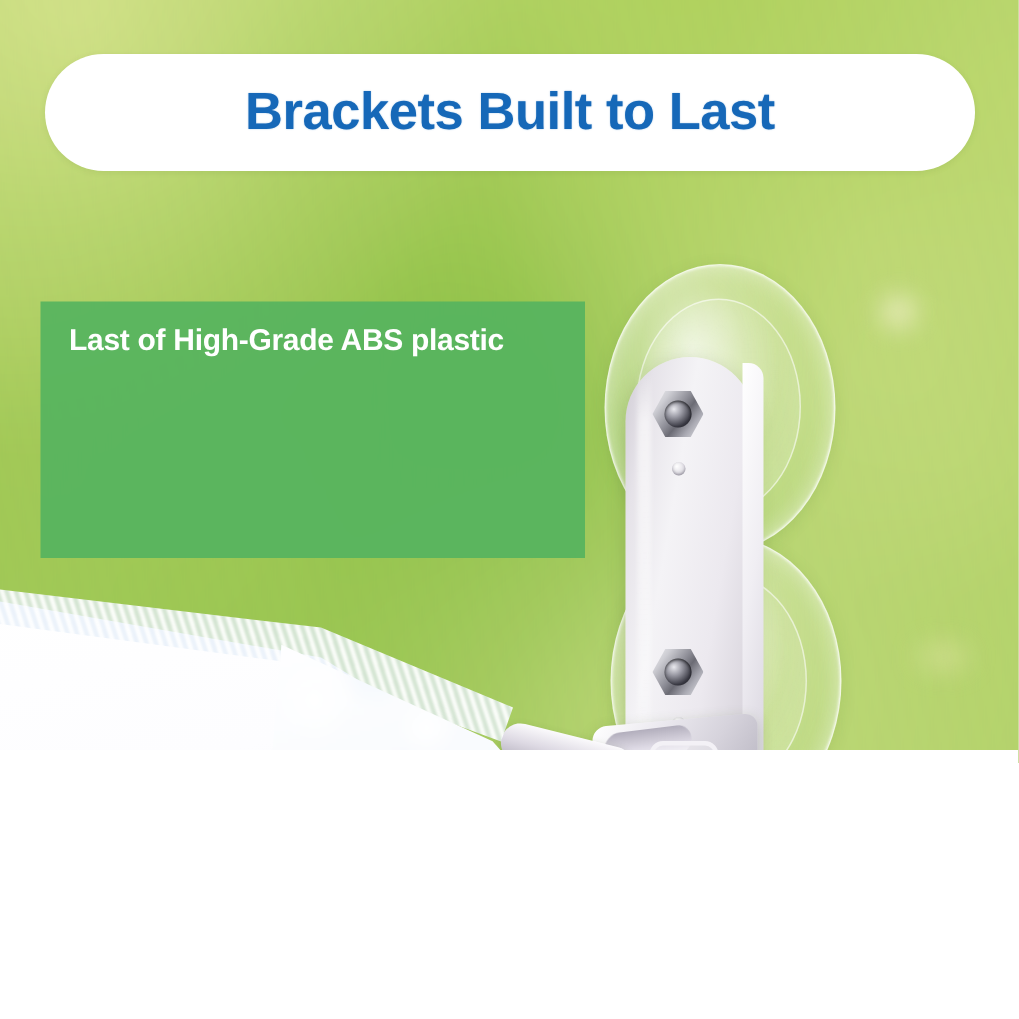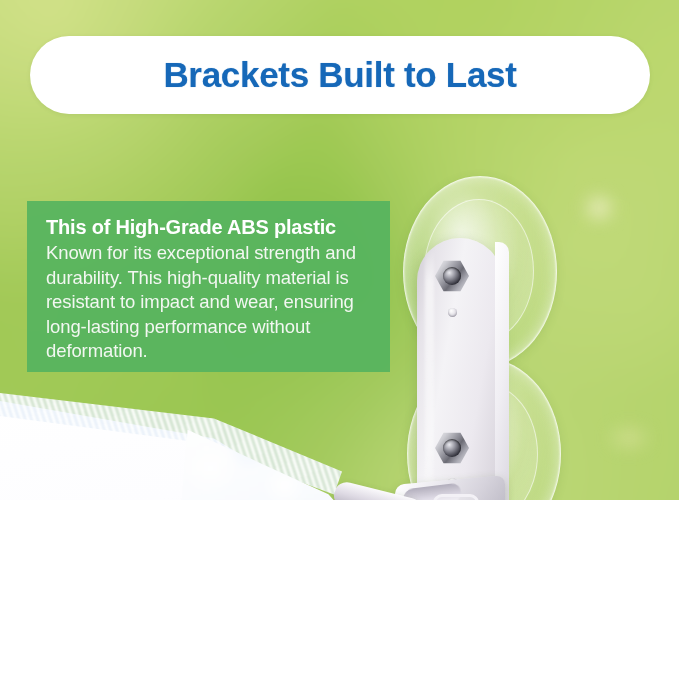--- a/index.html
+++ b/index.html
@@ -401,22 +401,21 @@
   <div class="bg"></div>
   <div class="bg-stripes"></div>
   <div class="bg-bokeh-a"></div>
   <div class="bg-bokeh-b"></div>
 
   <div class="title-banner">
     <span class="title-text">Brackets Built to Last</span>
   </div>
 
   <div class="feature-panel">
-    <p class="feature-heading">This of High-Grade ABS plastic</p>
-    <p class="feature-body">Known for its exceptional strength and durability. This high-quality material is resistant to impact and wear, ensuring long-lasting performance without deformation.</p>
+    <p class="feature-heading">Last of High-Grade ABS plastic</p>
   </div>
 
   <div class="product">
 
     <div class="cup cup-top">
       <div class="cup-inner"></div>
     </div>
     <div class="cup cup-bottom">
       <div class="cup-inner"></div>
     </div>

